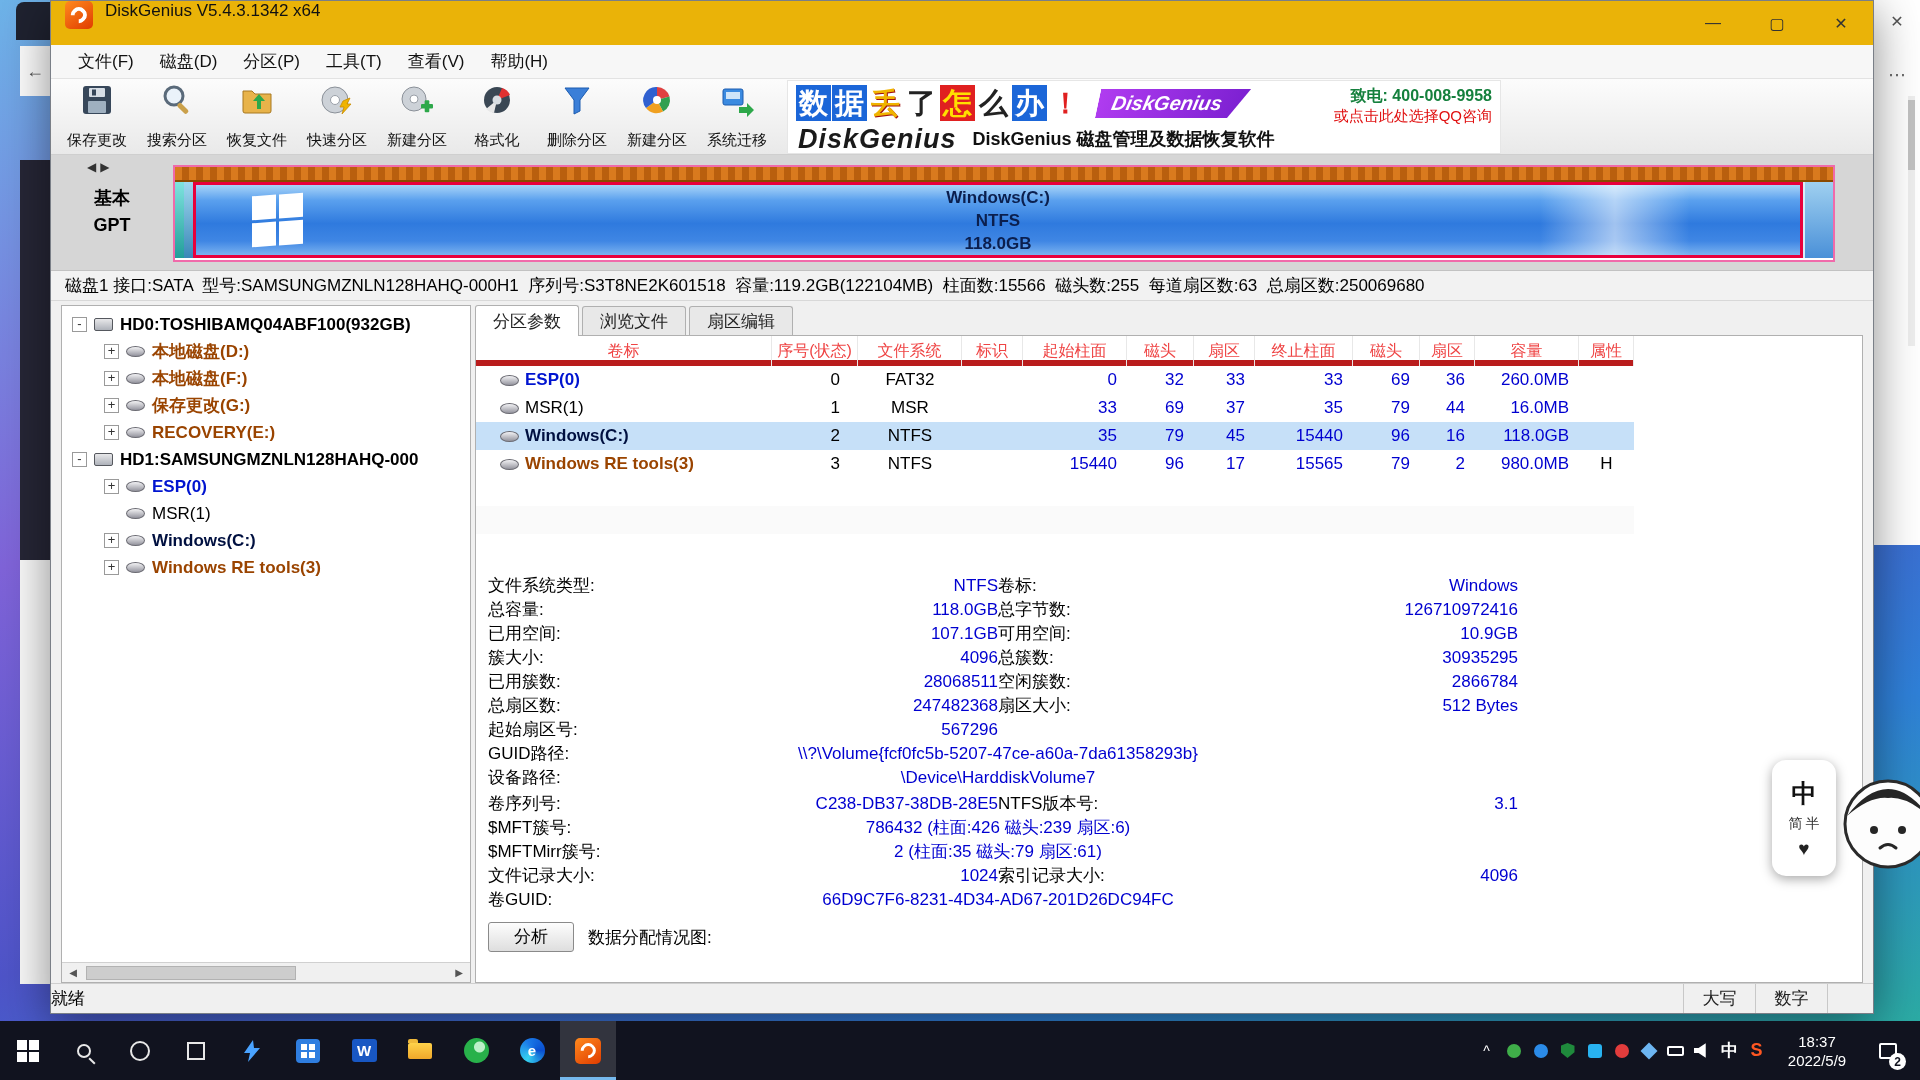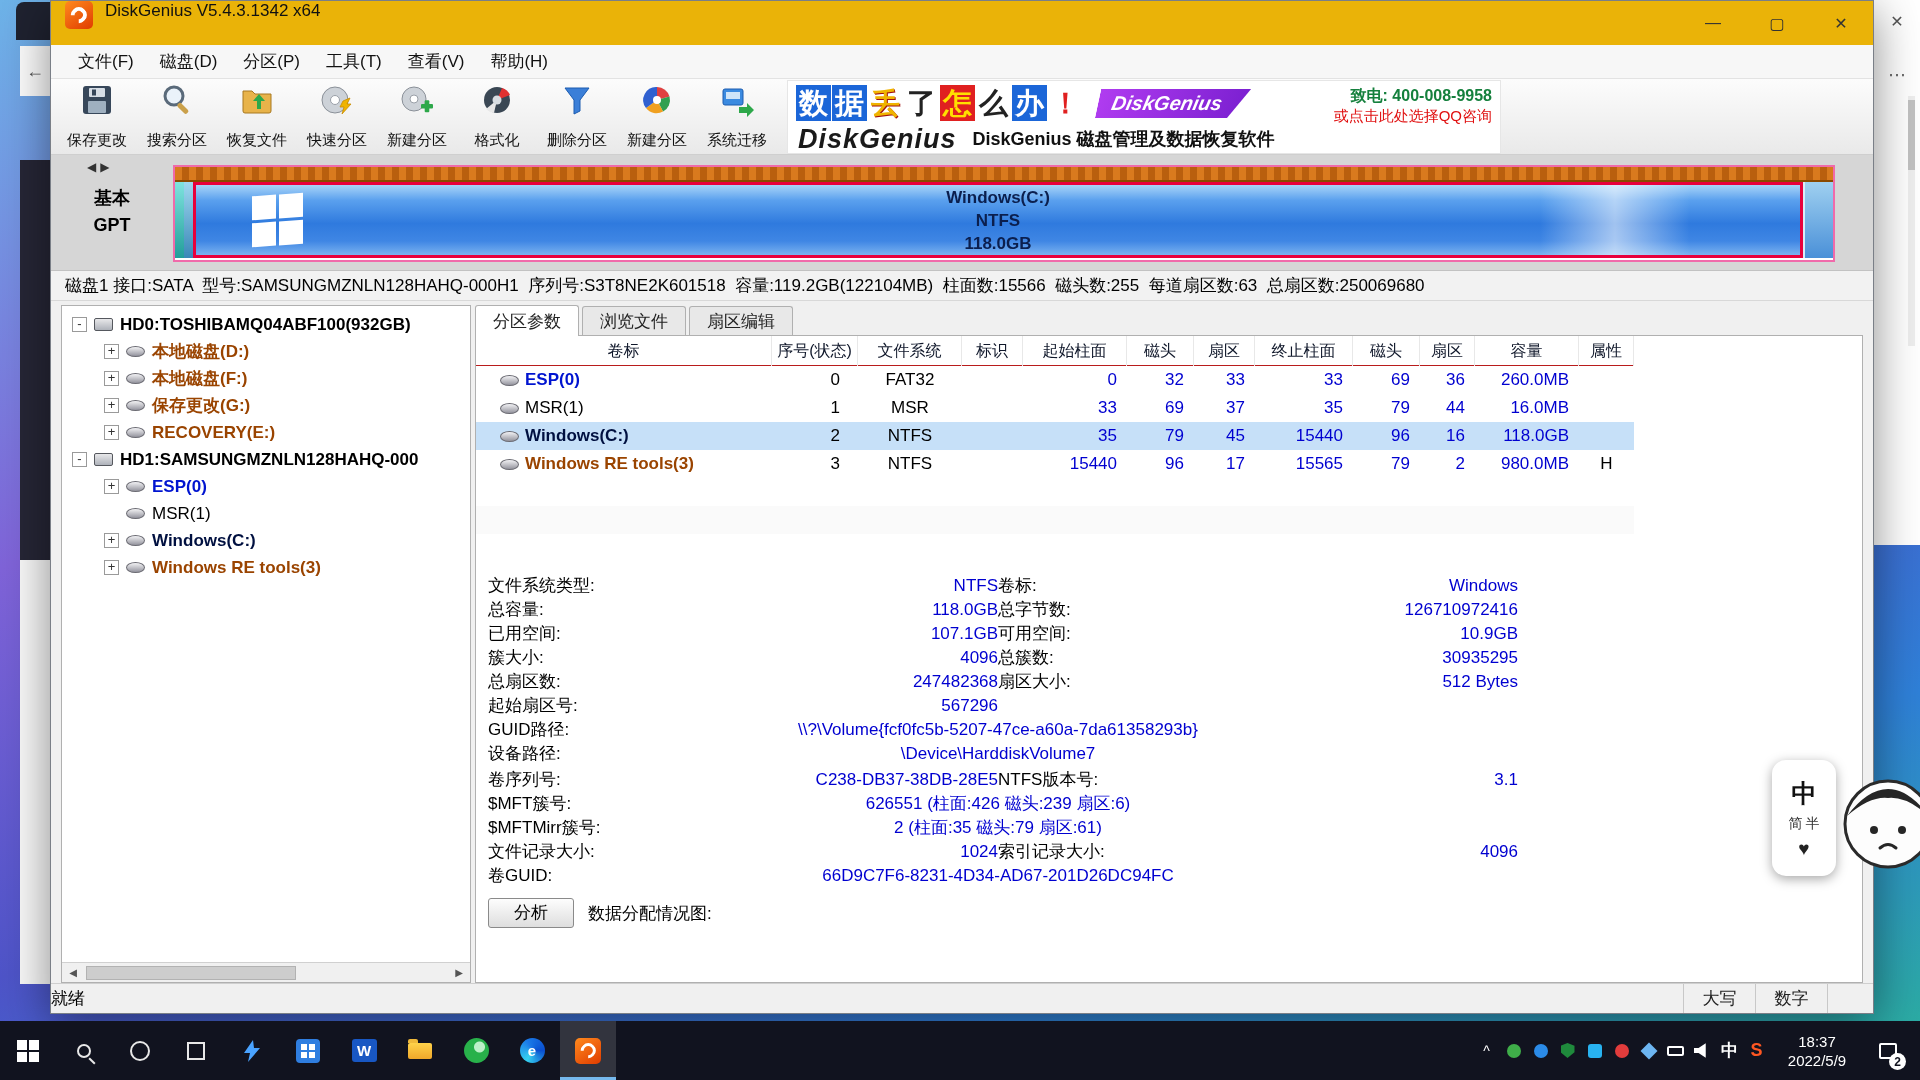--- a/index.html
+++ b/index.html
@@ -96,21 +96,21 @@
   .hs-thumb { height:14px; width:210px; background:#cdcdcd; border:1px solid #b2b2b2; margin-left:2px; }
   .hs-track { flex:1; }
   
   .right-panel { flex:1; display:flex; flex-direction:column; margin-left:4px; overflow:hidden; }
   .tabbar { height:30px; display:flex; align-items:center; flex:none; position:relative; z-index:2; }
   .tab { padding:0 17px; height:29px; line-height:29px; font-size:17px; border:1px solid #b0b0b0; border-bottom:none;
     background:#e8e8e8; border-radius:3px 3px 0 0; margin-right:3px; color:#222; }
   .tab.active { background:#fff; height:31px; line-height:31px; margin-bottom:-1px; font-weight:normal; }
   .right-body { flex:1; background:#fff; border:1px solid #b0b0b0; overflow:hidden; }
   .grid-header, .grid-row { display:grid; grid-template-columns:296px 86px 104px 61px 104px 67px 61px 98px 67px 55px 104px 55px; width:1158px; }
-  .grid-header { height:30px; align-items:center; border-bottom:1px solid #b91c1c; font-size:16px; color:#0f172a; }
+  .grid-header { height:30px; align-items:center; border-bottom:6px solid #b91c1c; font-size:16px; color:#ef4444; }
   .grid-header span { text-align:center; border-right:1px solid #e8e8e8; line-height:30px; height:30px; overflow:hidden; }
   .grid-row { height:28px; align-items:center; font-size:17px; }
   .grid-row.selected { background:#c6e0f8; }
   .grid-row.stripe { background:#fafafa; }
   .cell-vol { display:flex; align-items:center; padding-left:24px; overflow:hidden; white-space:nowrap; }
   .cell-vol .ticon { margin-right:6px; }
   .idx { text-align:right; padding-right:18px; color:#000; }
   .fs  { text-align:center; color:#000; }
   .num { text-align:right; padding-right:10px; color:#0000d0; }
   .attr{ text-align:center; color:#000; }
@@ -515,20 +515,26 @@
               <span class="dl2">可用空间:</span>
               <span class="dv2">10.9GB</span>
             </div>
           <div class="drow">
               <span class="dl">簇大小:</span>
               <span class="dv">4096</span>
               <span class="dl2">总簇数:</span>
               <span class="dv2">30935295</span>
             </div>
           <div class="drow">
+              <span class="dl">已用簇数:</span>
+              <span class="dv">28068511</span>
+              <span class="dl2">空闲簇数:</span>
+              <span class="dv2">2866784</span>
+            </div>
+          <div class="drow">
               <span class="dl">总扇区数:</span>
               <span class="dv">247482368</span>
               <span class="dl2">扇区大小:</span>
               <span class="dv2">512 Bytes</span>
             </div>
           <div class="drow">
               <span class="dl">起始扇区号:</span>
               <span class="dv">567296</span>
               <span class="dl2"></span>
               <span class="dv2"></span>
@@ -544,21 +550,21 @@
 
           <div class="g2">
             <div class="drow">
                 <span class="dl">卷序列号:</span>
                 <span class="dv">C238-DB37-38DB-28E5</span>
                 <span class="dl2">NTFS版本号:</span>
                 <span class="dv2">3.1</span>
               </div>
             <div class="drow">
                 <span class="dl">$MFT簇号:</span>
-                <span class="dv wide">626551 (柱面:426 磁头:239 扇区:6)</span>
+                <span class="dv wide">786432 (柱面:426 磁头:239 扇区:6)</span>
               </div>
             <div class="drow">
                 <span class="dl">$MFTMirr簇号:</span>
                 <span class="dv wide">2 (柱面:35 磁头:79 扇区:61)</span>
               </div>
             <div class="drow">
                 <span class="dl">文件记录大小:</span>
                 <span class="dv">1024</span>
                 <span class="dl2">索引记录大小:</span>
                 <span class="dv2">4096</span>

